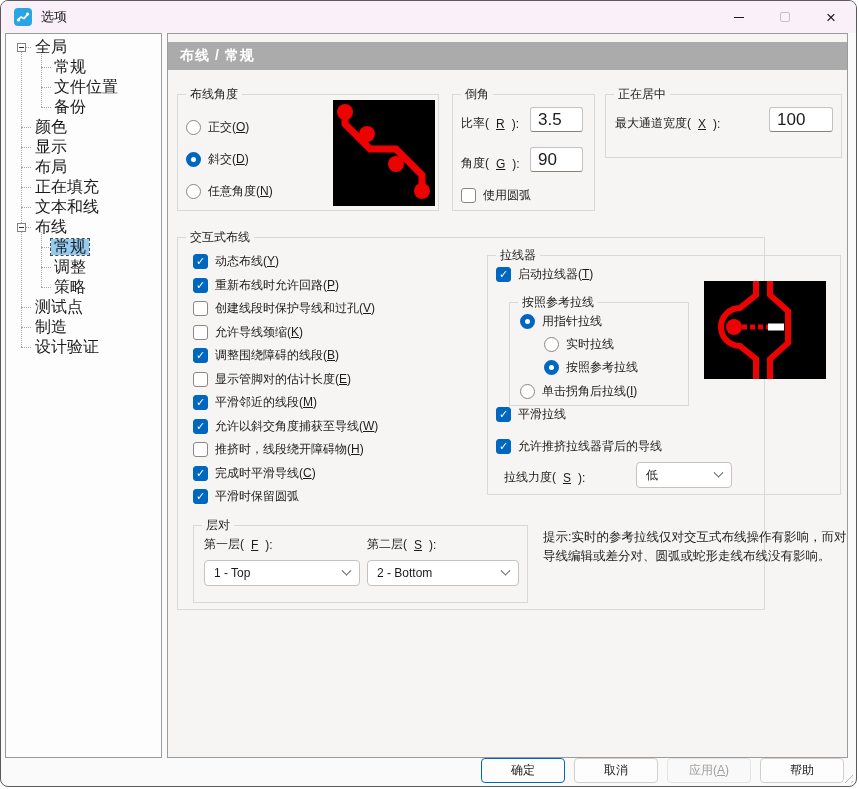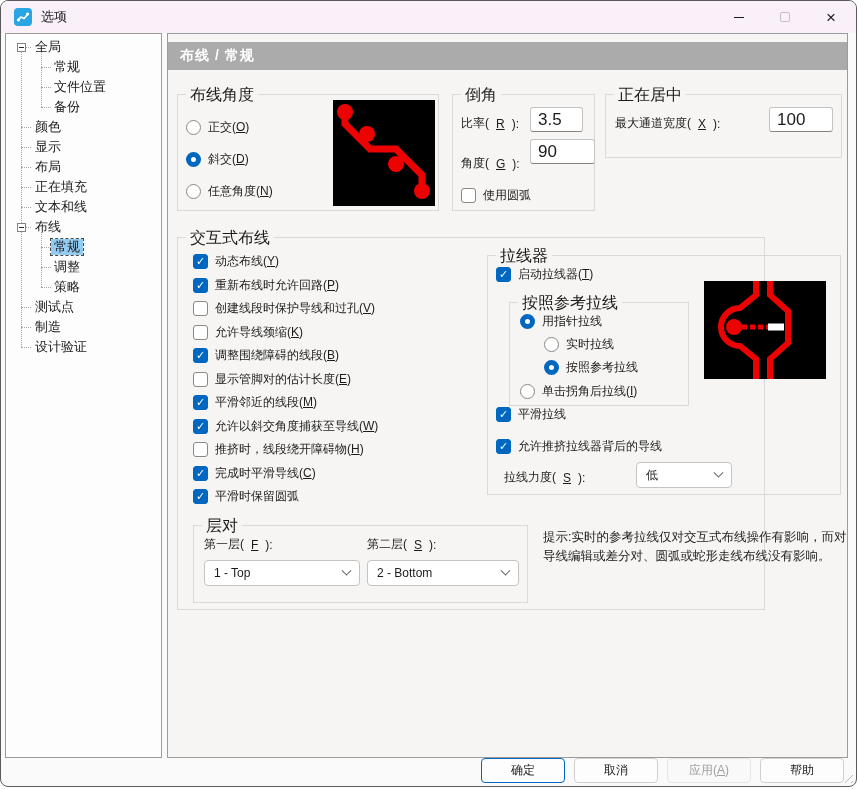--- a/index.html
+++ b/index.html
@@ -17,21 +17,21 @@
   .apptitle { font-size:13px; margin-left:9px; }
   .win-controls { position:absolute; right:2px; top:0; height:32px; display:flex; }
   .wbtn { width:46px; height:32px; display:flex; align-items:center; justify-content:center; }
   .glyph-min { width:10px; height:1px; background:#1b1b1b; }
   .glyph-max { width:10px; height:10px; border:1px solid #c8c0c8; border-radius:2px; }
   .glyph-close { font-size:17px; line-height:17px; color:#1b1b1b; }
 
   
   .sidebar { position:absolute; left:4px; top:32px; width:157px; height:725px;
              background:#fdfdfd; border:1px solid #9b9b9b; }
-  .tree { position:absolute; left:2px; top:3px; right:2px; bottom:2px; font-size:13px; overflow:hidden; }
+  .tree { position:absolute; left:2px; top:3px; right:2px; bottom:2px; font-size:16px; overflow:hidden; }
   .trow { position:relative; height:20px; display:flex; align-items:center; }
   .trow.lvl0 { padding-left:24px; }
   .trow.lvl1 { padding-left:43px; }
   .trow::before { content:""; position:absolute; top:10px; border-top:1px dotted #a5a5a5; }
   .trow.lvl0::before { left:13px; width:10px; }
   .trow.lvl1::before { left:33px; width:10px; }
   .tlbl { padding:1px 3px; line-height:14px; white-space:nowrap; }
   .tsel { background:#93cbf3; outline:1px dashed #4a4a4a; }
   .exp { position:absolute; left:9px; top:6px; width:9px; height:9px; background:#fff;
          border:1px solid #838383; display:flex; align-items:center; justify-content:center; }
@@ -40,21 +40,21 @@
 
   
   .main { position:absolute; left:166px; top:32px; width:681px; height:725px;
           background:#f6f5f3; border:1px solid #9b9b9b; overflow:hidden; }
   .hdrbar { position:absolute; left:0; top:8px; right:0; height:28px; background:#ababab;
             color:#ffffff; font-weight:bold; font-size:14px; display:flex; align-items:center;
             padding-left:12px; letter-spacing:1px; }
 
   .grp { position:absolute; border:1px solid #d9d9d9; }
   .grp > .legend { position:absolute; top:-8px; left:8px; background:#f6f5f3; padding:0 4px;
-                   font-size:16px; line-height:15px; white-space:nowrap; }
+                   font-size:12px; line-height:15px; white-space:nowrap; }
 
   .row { position:absolute; display:flex; align-items:center; gap:7px; font-size:12px; white-space:nowrap; }
 
   .cb { width:15px; height:15px; border-radius:3px; flex:0 0 auto;
         display:flex; align-items:center; justify-content:center; }
   .cb.off { background:#fff; border:1px solid #8a8886; }
   .cb.on  { background:#0067c0; border:1px solid #0067c0; color:#fff; font-size:11px; }
   .cb.on::after { content:"✓"; }
 
   .rd { width:15px; height:15px; border-radius:50%; flex:0 0 auto; }
@@ -199,21 +199,21 @@
         <circle cx="63" cy="64" r="8" fill="#ed0202"></circle>
         <circle cx="89" cy="91" r="8" fill="#ed0202"></circle>
       </svg>
     </div>
 
     <div class="grp" style="left:284px; top:60px; width:143px; height:117px;">
       <span class="legend">倒角</span>
       <span class="row" style="left:8px; top:20px;">比率(<u>R</u>):</span>
       <input class="inp" style="left: 77px; top: 12px; width: 53px; height: 25px;" value="3.5">
       <span class="row" style="left:8px; top:60px;">角度(<u>G</u>):</span>
-      <input class="inp" style="left: 77px; top: 44px; width: 65px; height: 25px;" value="90">
+      <input class="inp" style="left: 77px; top: 52px; width: 53px; height: 25px;" value="90">
       <div class="row" style="left:8px; top:92px;">
         <span class="cb off"></span>
         <span>使用圆弧</span>
       </div>
     </div>
 
     <div class="grp" style="left:437px; top:60px; width:237px; height:64px;">
       <span class="legend">正在居中</span>
       <span class="row" style="left:9px; top:20px;">最大通道宽度(<u>X</u>):</span>
       <input class="inp" style="left: 163px; top: 12px; width: 64px; height: 25px;" value="100">

